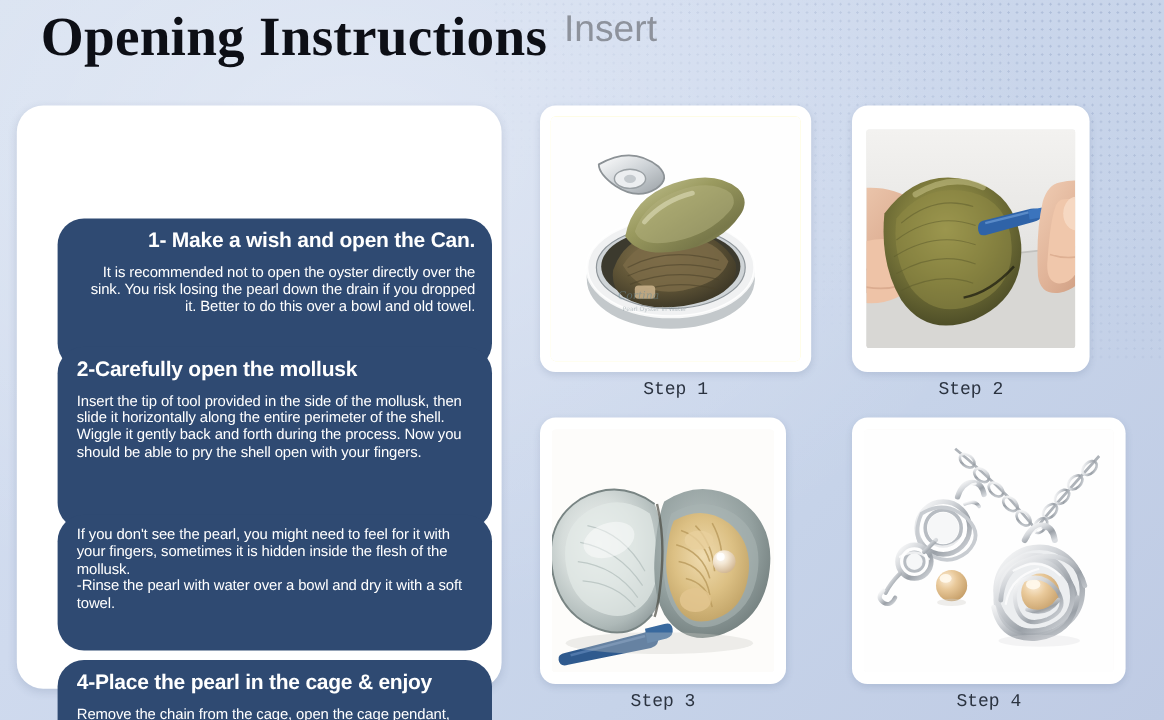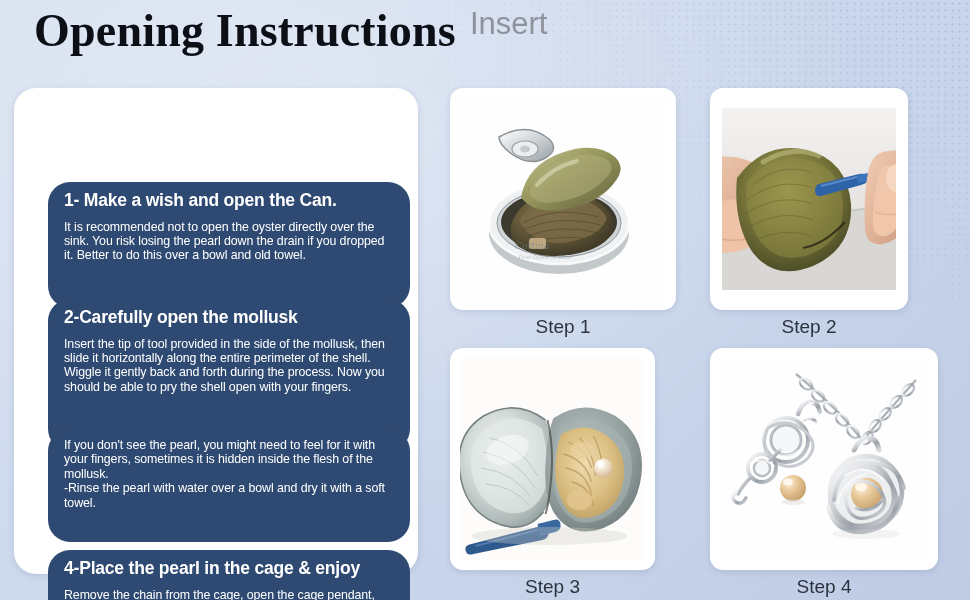--- a/index.html
+++ b/index.html
@@ -46,43 +46,43 @@
     box-shadow:0 2px 7px rgba(60,80,120,.16);
   }
   .steps-wrap{position:absolute;left:14px;top:88px;width:404px;height:486px;
     padding:0;box-sizing:border-box;}
   .step-box{
     position:absolute;left:34px;width:362px;
     background:#2f4a72;border-radius:22px;
     color:#ffffff;box-sizing:border-box;
     padding:9px 14px 11px 14px;
   }
-  .step-box.s1{top:94px;height:126px;}
-  .step-box.s2{top:211px;height:152px;}
+  .step-box.s1{top:94px;height:126px;text-align:right;}
+  .step-box.s2{top:201px;height:152px;}
   .step-box.s3{top:341px;height:113px;}
   .step-box.s4{top:462px;height:97px;}
   .step-head{
     font-size:17.5px;font-weight:700;line-height:1.12;letter-spacing:-.2px;
     margin:0 0 9px 2px;white-space:nowrap;
   }
   .step-body{
     font-size:12.4px;font-weight:400;line-height:1.16;letter-spacing:-.1px;
     margin:0 0 0 2px;white-space:pre-line;
   }
 
   
   .photo-cell{position:absolute;}
   .photo-card{
     background:#ffffff;border-radius:13px;
     box-shadow:0 2px 6px rgba(60,80,120,.15);
     overflow:hidden;position:relative;
   }
   .caption{
-    text-align:center;font-size:19px;color:#2b3340;
-    margin-top:6px;font-family:Liberation Sans, sans-serif;
+    text-align:center;font-size:15px;color:#2b3340;
+    margin-top:6px;font-family:Liberation Mono, monospace;
   }
 
   
   .c1{left:450px;top:88px;width:226px;}
   .c2{left:710px;top:88px;width:198px;}
   .c3{left:450px;top:348px;width:205px;}
   .c4{left:710px;top:348px;width:228px;}
   .c1 .photo-card,.c3 .photo-card{height:222px;}
   .c2 .photo-card,.c4 .photo-card{height:222px;}
 

